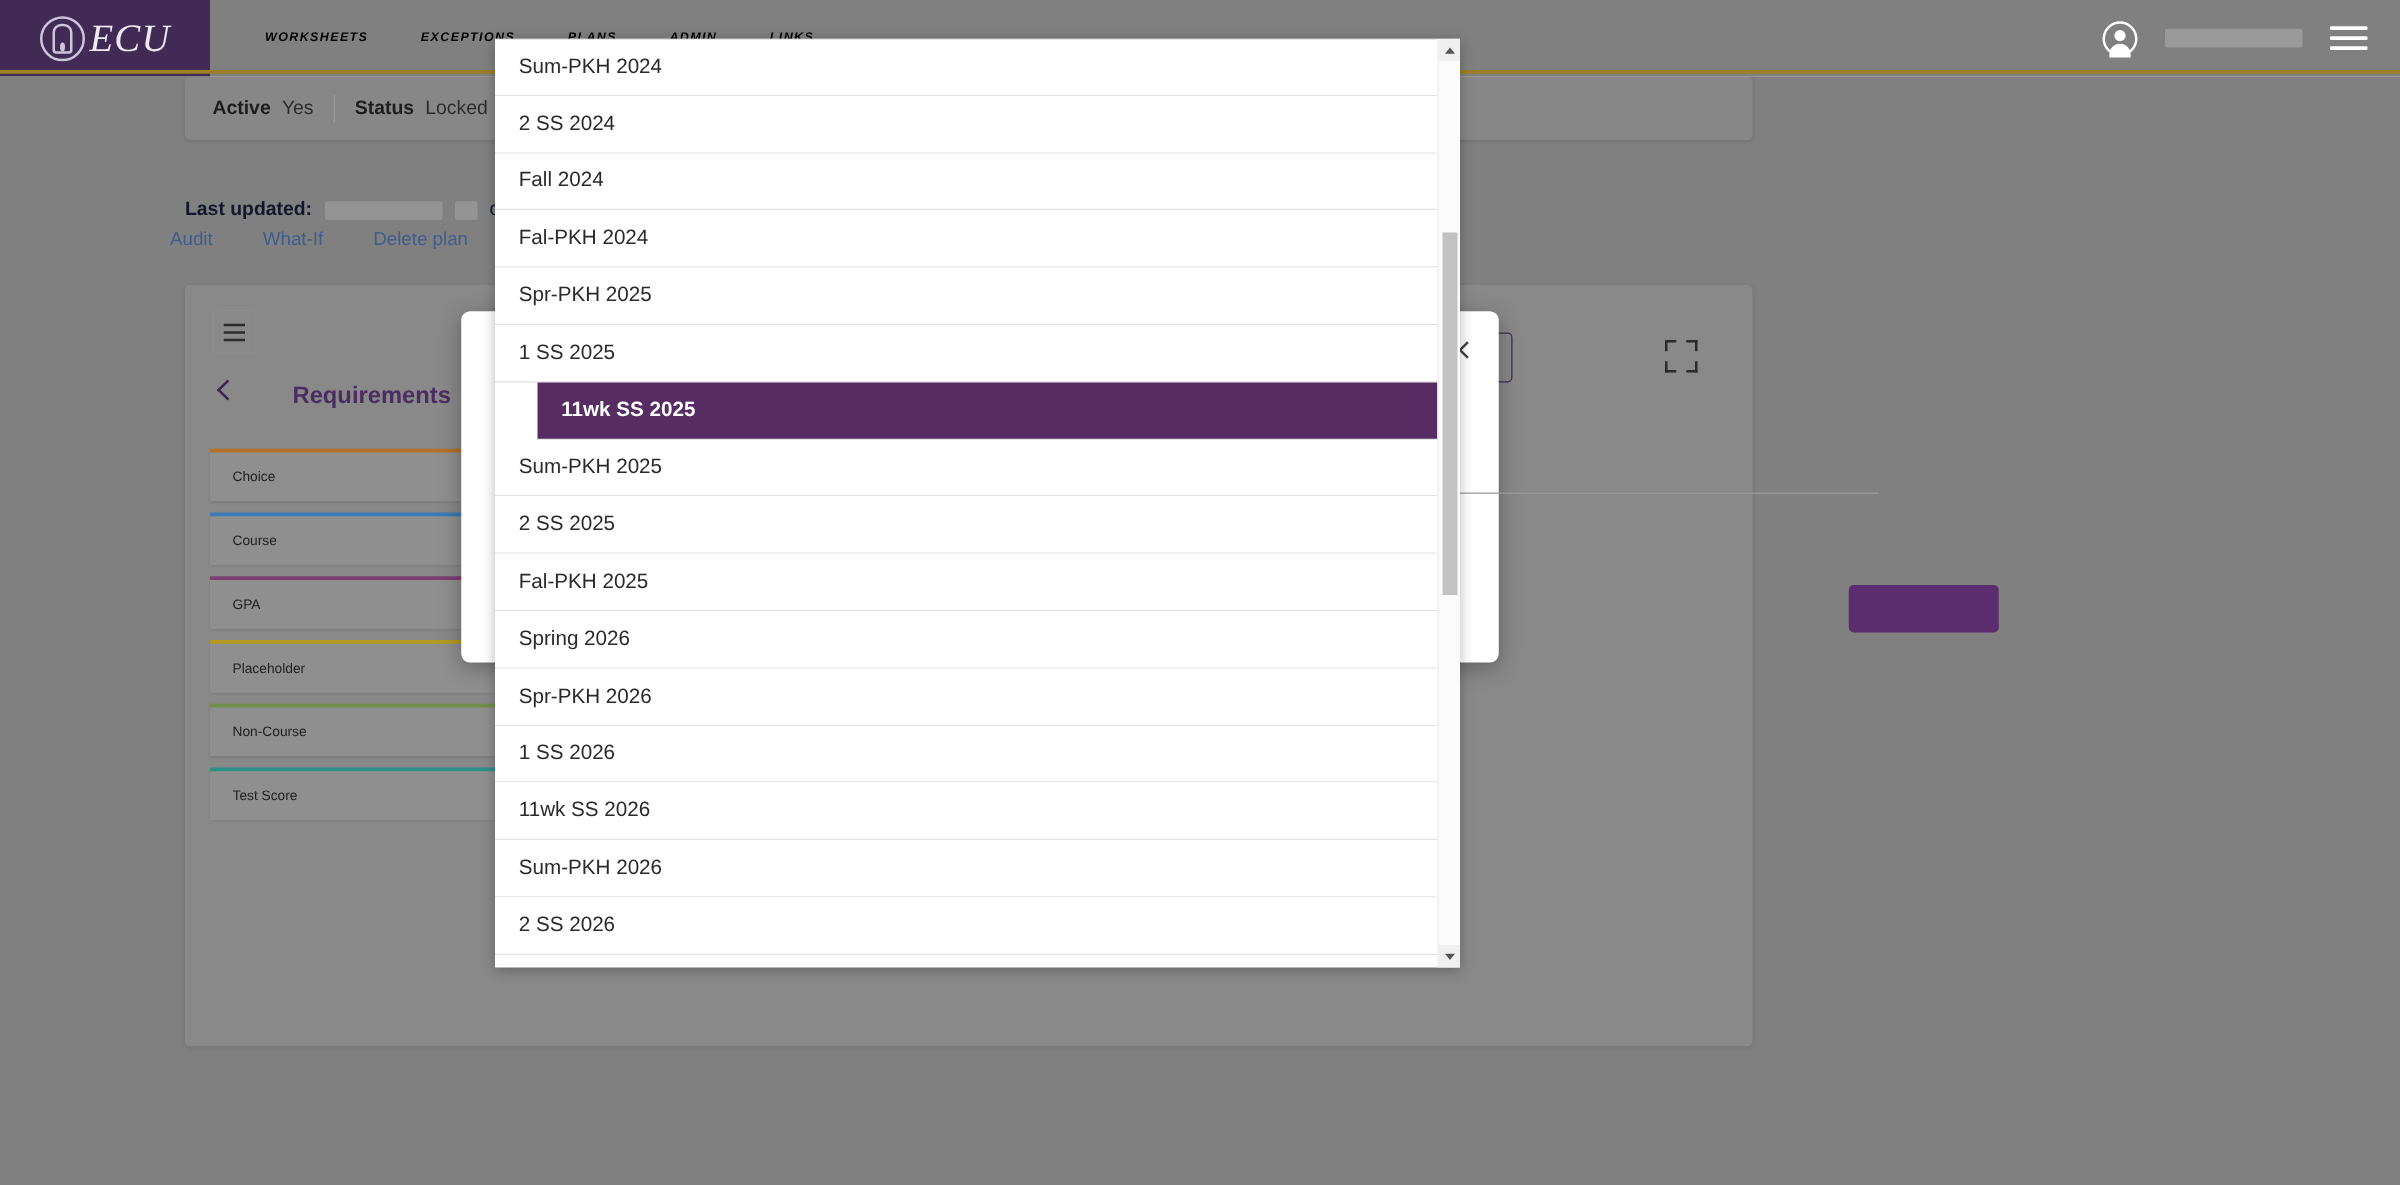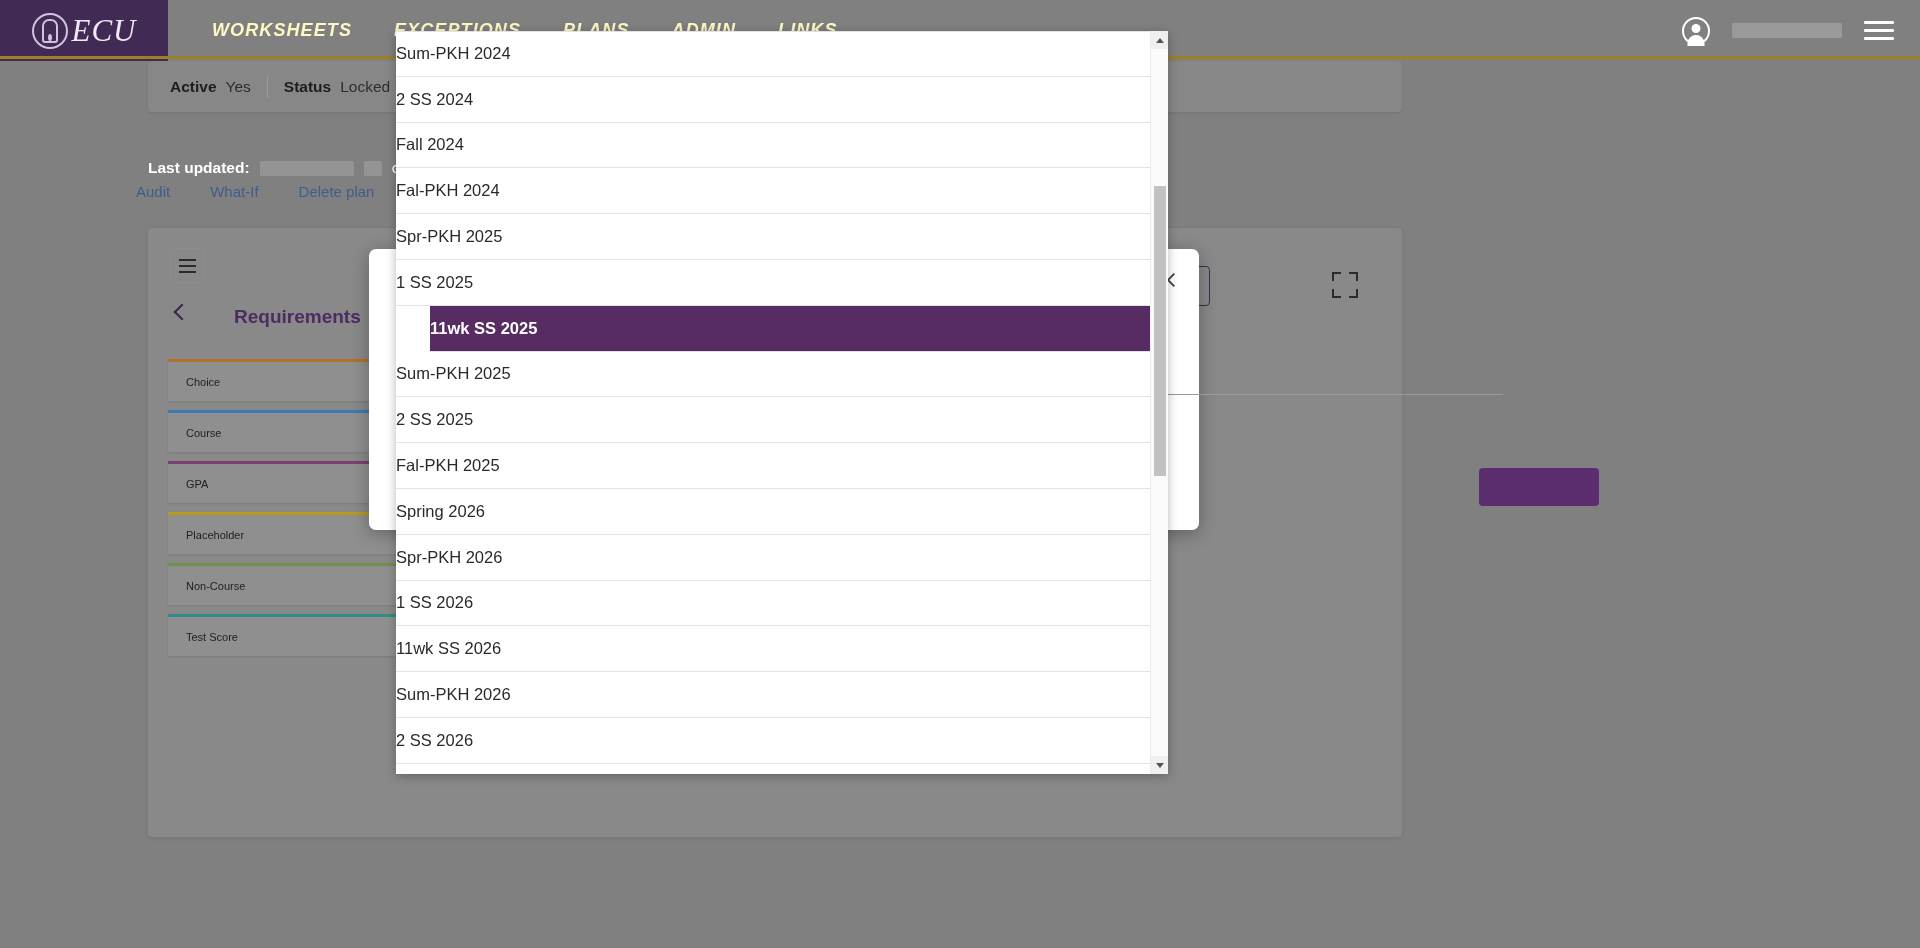--- a/index.html
+++ b/index.html
@@ -59,22 +59,22 @@
     font-family: "Liberation Serif", serif;
     font-size: 31px;
     letter-spacing: 1px;
     font-weight: 400;
   }
   .nav {
     display: flex; align-items: center; height: 61px;
     margin-left: 42px; gap: 38px;
   }
   .nav-item {
-    color: #fef9c3;
-    font-size: 18px;
+    color: #000000;
+    font-size: 10px;
     font-weight: 700;
     letter-spacing: 1.1px;
     padding: 4px 2px;
     cursor: pointer;
   }
   .topbar-right {
     margin-left: auto; display: flex; align-items: center; gap: 22px;
     padding-right: 26px;
   }
   .user-icon {
@@ -121,21 +121,21 @@
     box-shadow: 0 1px 3px rgba(0,0,0,0.10);
   }
   .sc-pair { display: flex; align-items: baseline; gap: 9px; padding-right: 16px; }
   .sc-sep { width: 1px; height: 22px; background: #9b9b9b; margin-right: 16px; }
   .sc-label { font-size: 15.5px; font-weight: 700; color: #1d1d1d; }
   .sc-value { font-size: 15.5px; color: #2c2c2c; }
 
   .lastupdated {
     position: absolute; left: 148px; top: 98px;
     display: flex; align-items: center; gap: 10px;
-    font-size: 15.5px; color: #ffffff;
+    font-size: 15.5px; color: #0f172a;
   }
   .lastupdated b { font-weight: 700; }
   .redact { display: inline-block; height: 15px; background: #949494; border-radius: 2px; }
 
   .linkrow {
     position: absolute; left: 136px; top: 122px;
     display: flex; align-items: center; gap: 40px;
   }
   .plainlink {
     color: #3f5d8c; font-size: 15px; cursor: pointer;
@@ -251,20 +251,21 @@
     box-shadow: 0 2px 10px rgba(0,0,0,0.28);
     overflow: hidden;
     z-index: 40;
   }
   .dd-list {
     position: absolute; left: 0; top: 0; width: 754px; height: 743px;
   }
   .dd-item {
     height: 45.8px;
     display: flex; align-items: center;
+    padding-left: 19px;
     font-size: 16.5px; color: #2a2a2a;
     border-bottom: 1px solid #e3e3e3;
     background: #fff;
     cursor: pointer;
     white-space: nowrap;
   }
   .dd-item.first { border-top: 1px solid #e3e3e3; }
   .dd-item.selected {
     background: #572c62; color: #ffffff; font-weight: 700; margin-left: 34px;
   }

